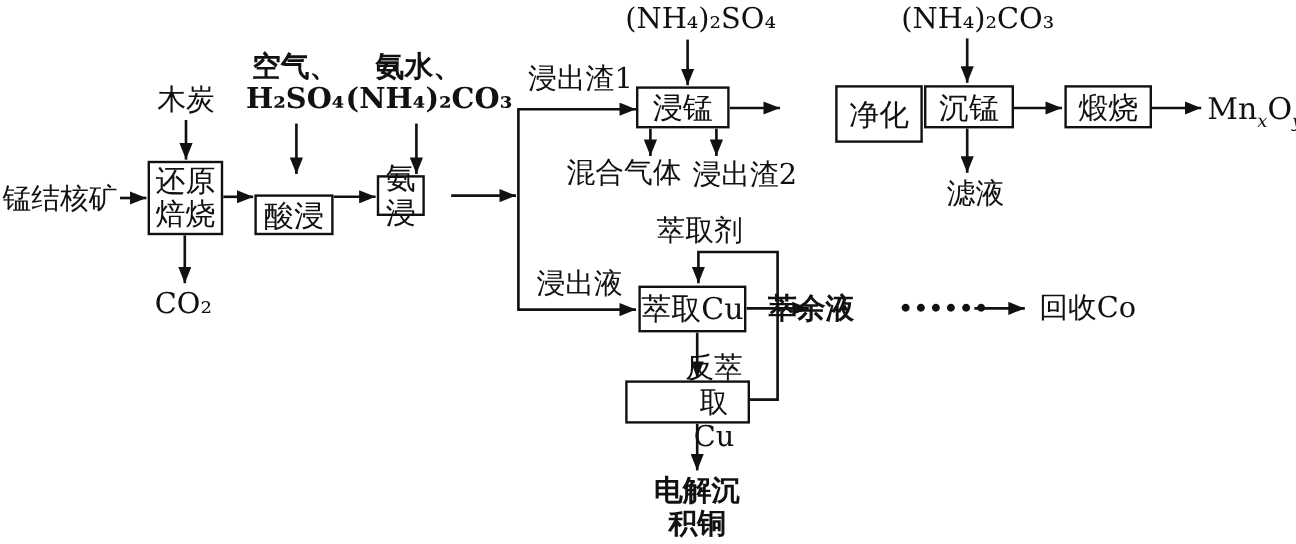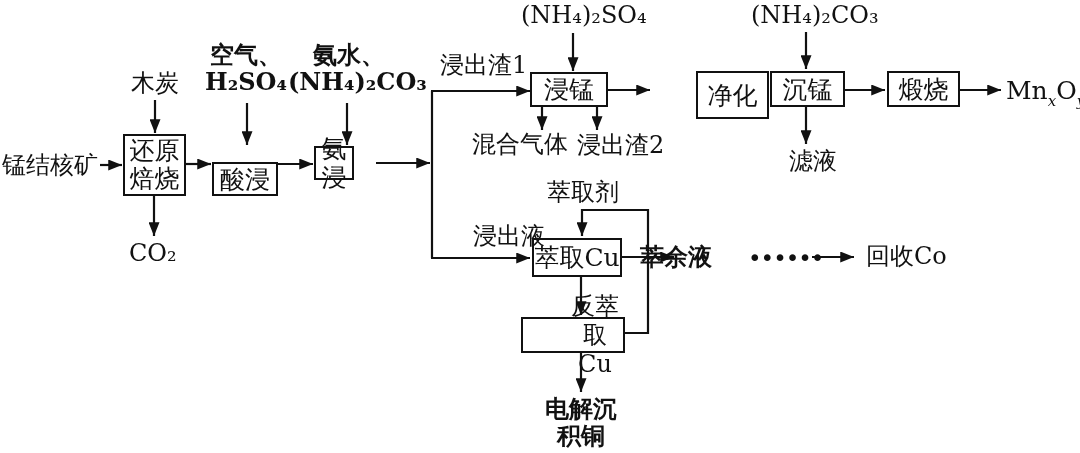--- a/index.html
+++ b/index.html
@@ -78,21 +78,21 @@
   <div class="lbl center" style="left:196px;top:41px;width:100px;">空气、
 H₂SO₄</div>
   <div class="lbl center" style="left:288px;top:41px;width:122px;">氨水、
 (NH₄)₂CO₃</div>
   <div class="lbl" style="left:521px;top:2px;">(NH₄)₂SO₄</div>
   <div class="lbl" style="left:751px;top:2px;">(NH₄)₂CO₃</div>
   <div class="lbl" style="left:440px;top:52px;">浸出渣1</div>
   <div class="lbl" style="left:472px;top:131px;">混合气体</div>
   <div class="lbl" style="left:577px;top:132px;">浸出渣2</div>
   <div class="lbl" style="left:789px;top:148px;">滤液</div>
-  <div class="lbl" style="left:447px;top:223px;margin-left:26px;">浸出液</div>
+  <div class="lbl" style="left:447px;top:223px;">浸出液</div>
   <div class="lbl" style="left:547px;top:179px;">萃取剂</div>
   <div class="lbl" style="left:640px;top:243px;font-weight:bold;">萃余液</div>
   <div class="lbl dots" style="left:748px;top:245px;">••••••</div>
   <div class="lbl" style="left:866px;top:243px;">回收Co</div>
   <div class="lbl center" style="left:531px;top:395px;width:100px;">电解沉
 积铜</div>
 
   <div class="formula" style="left:1006px;top:76px;">
     <span>Mn</span>
       <span class="sub">x</span>

